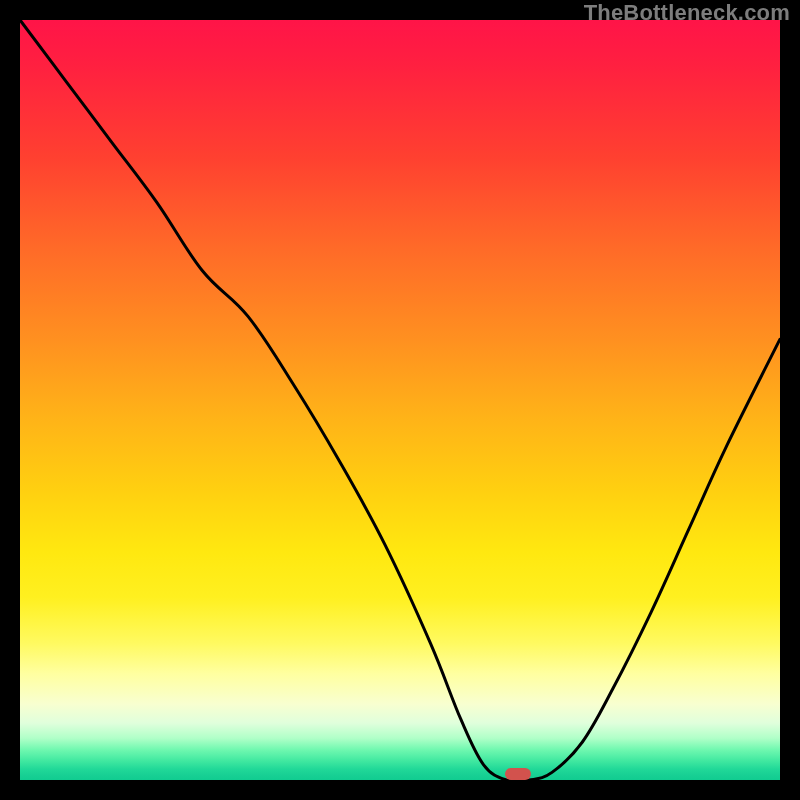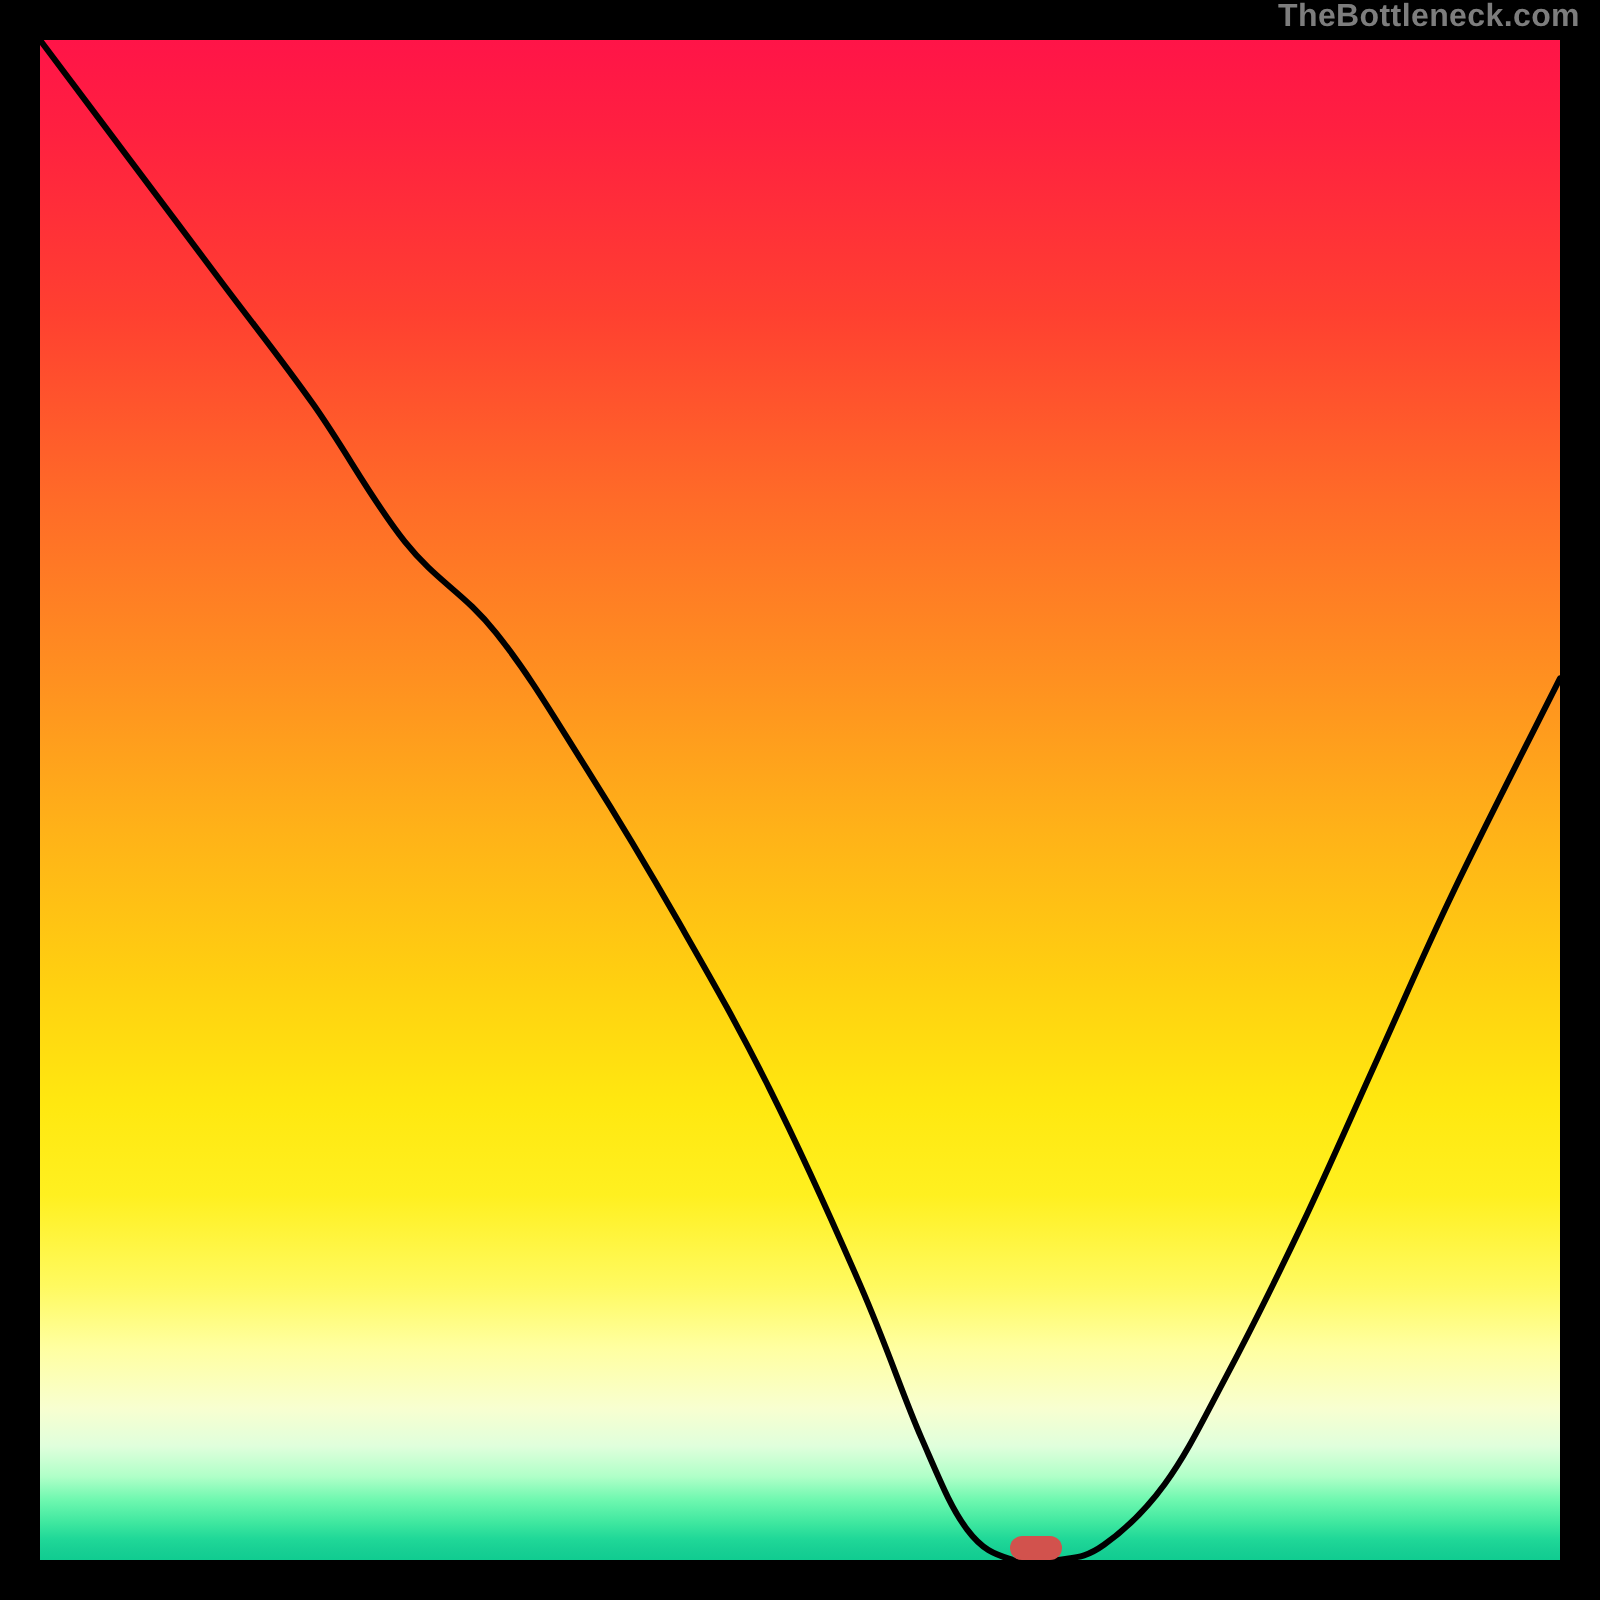--- a/index.html
+++ b/index.html
@@ -62,21 +62,21 @@
     height: 12px;
     border-radius: 6px;
     background: #d2524d;
     transform: translate(-50%, -50%);
   }
   .watermark {
     position: absolute;
     top: 0px;
     right: 10px;
     font-family: Arial, Helvetica, sans-serif;
-    font-size: 16px;
+    font-size: 22px;
     font-weight: 600;
     color: #7d7d7d;
     letter-spacing: 0.2px;
     user-select: none;
   }
 </style>
 </head>
 <body>
 
 <div class="outer">

